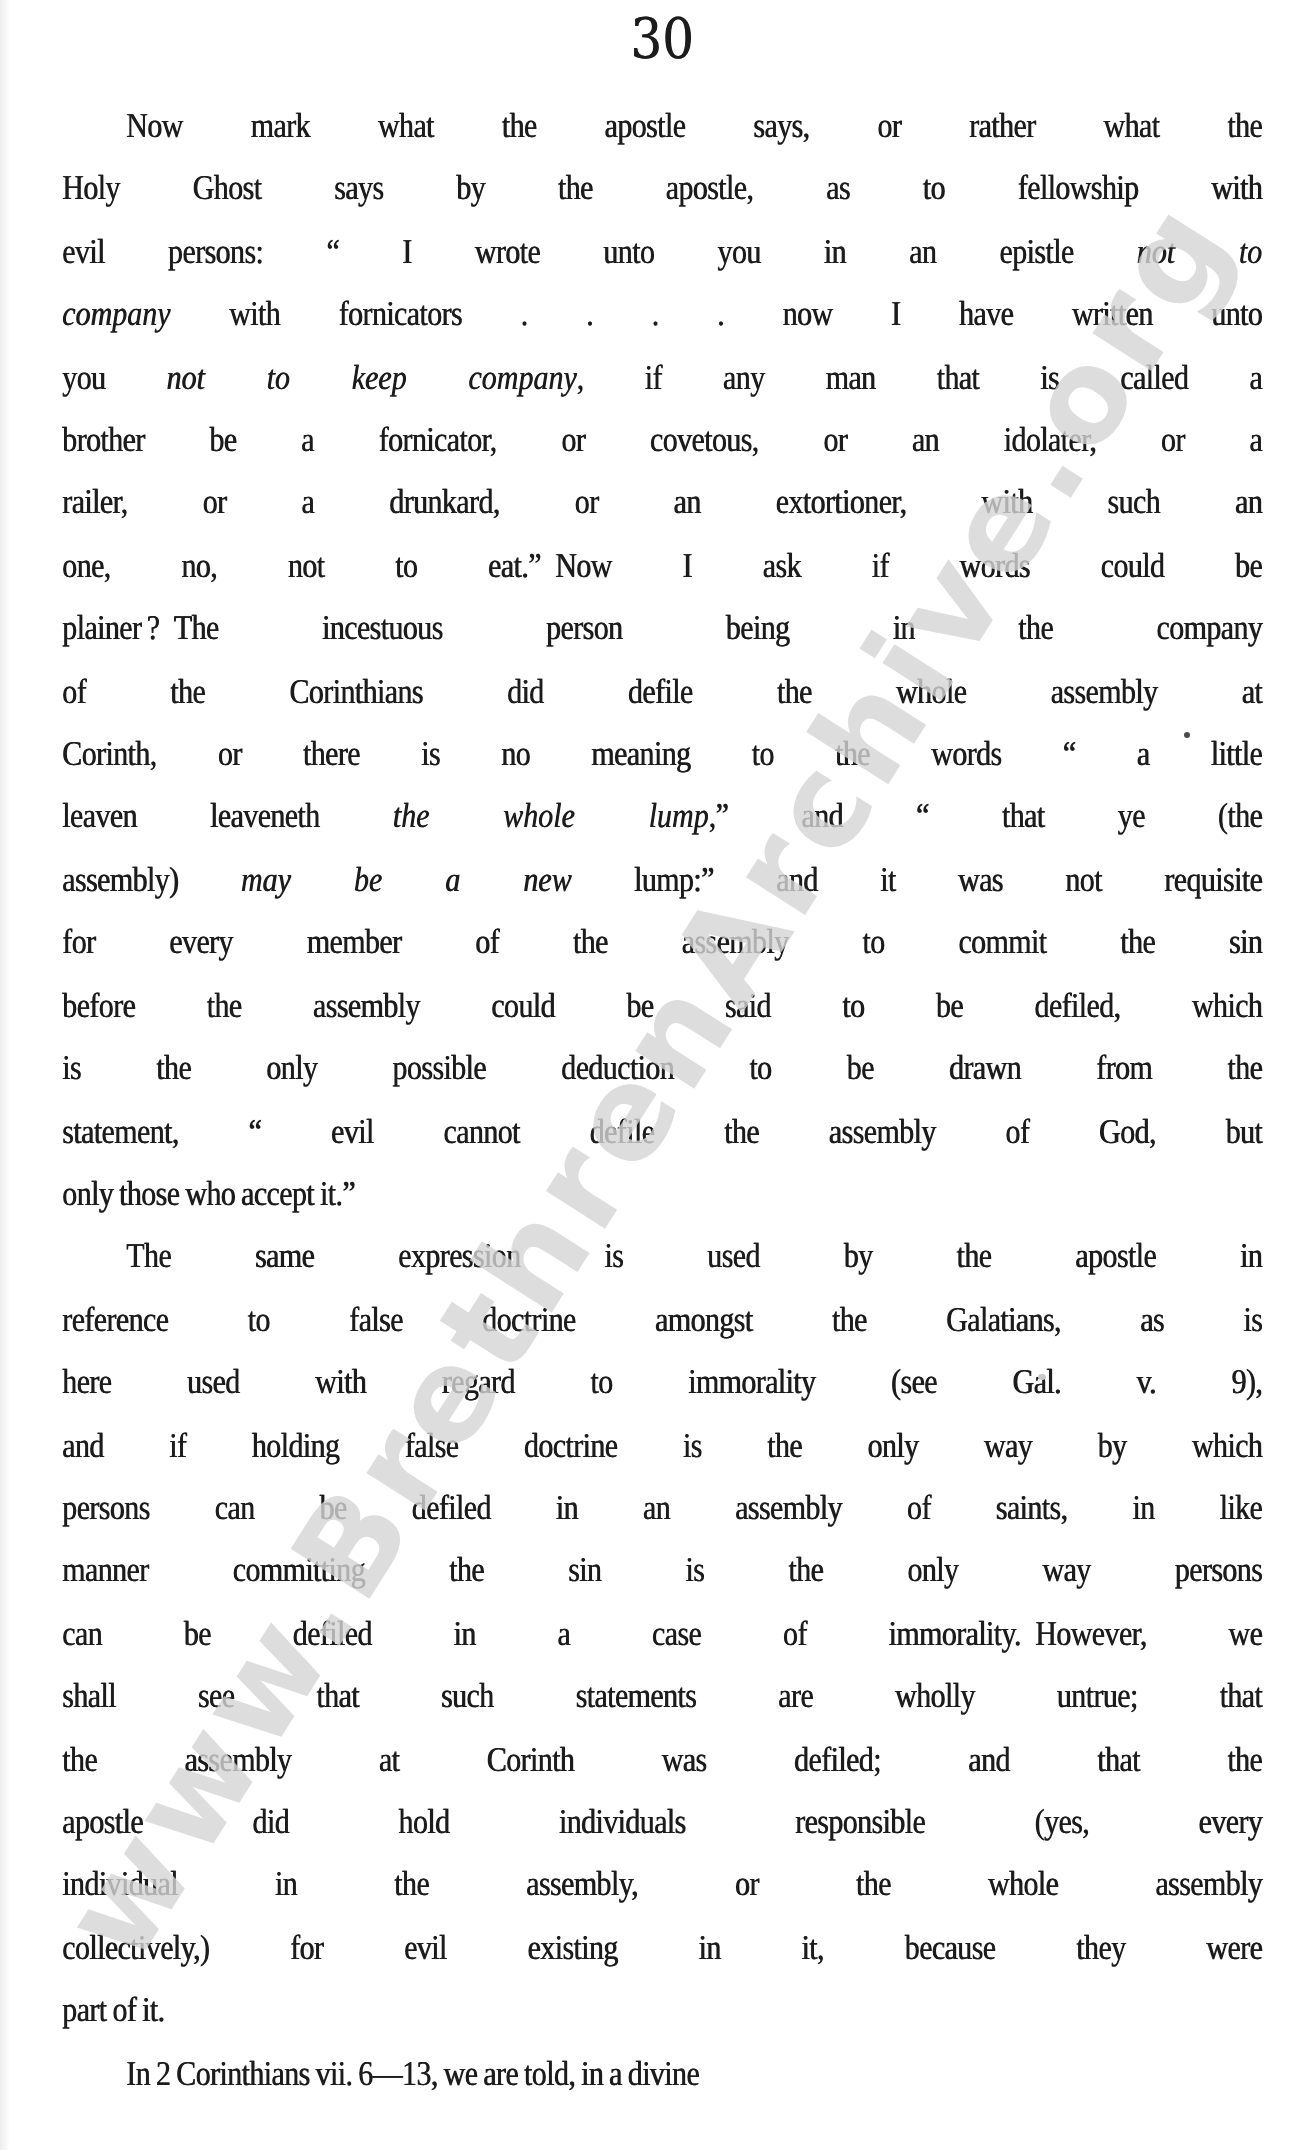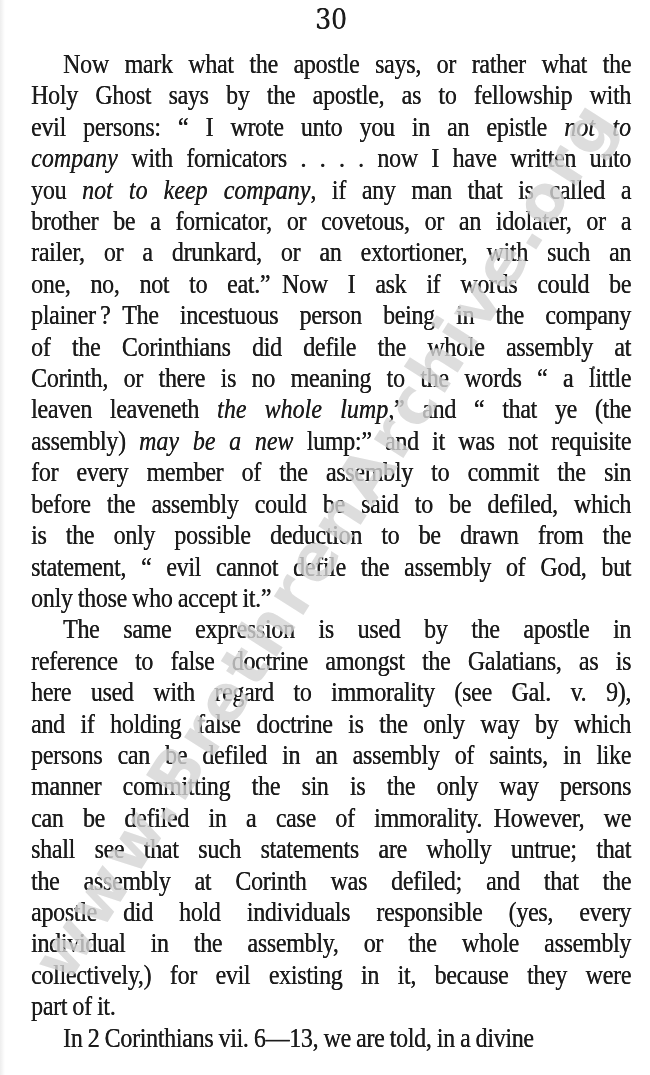--- a/index.html
+++ b/index.html
@@ -23,21 +23,21 @@
     text-align: center;
     font-family: "DejaVu Serif", serif;
     font-size: 25px; line-height: 30px;
     color: var(--ink, #1c1c1c);
     transform: scaleY(1.12);
     text-shadow: 0.3px 0 0 currentColor;
   }
   .text-block {
     position: absolute; top: 49px; left: 31px; width: 600px;
     color: var(--ink, #1c1c1c);
-    font-size: 24px;
+    font-size: 15px;
     line-height: 31.4px;
   }
   .line {
     text-align: justify;
     text-align-last: justify;
     letter-spacing: -0.3px;
     word-spacing: -0.5px;
     transform: scaleY(1.16);
     transform-origin: 50% 50%;
     text-shadow: 0.3px 0 0 currentColor;

